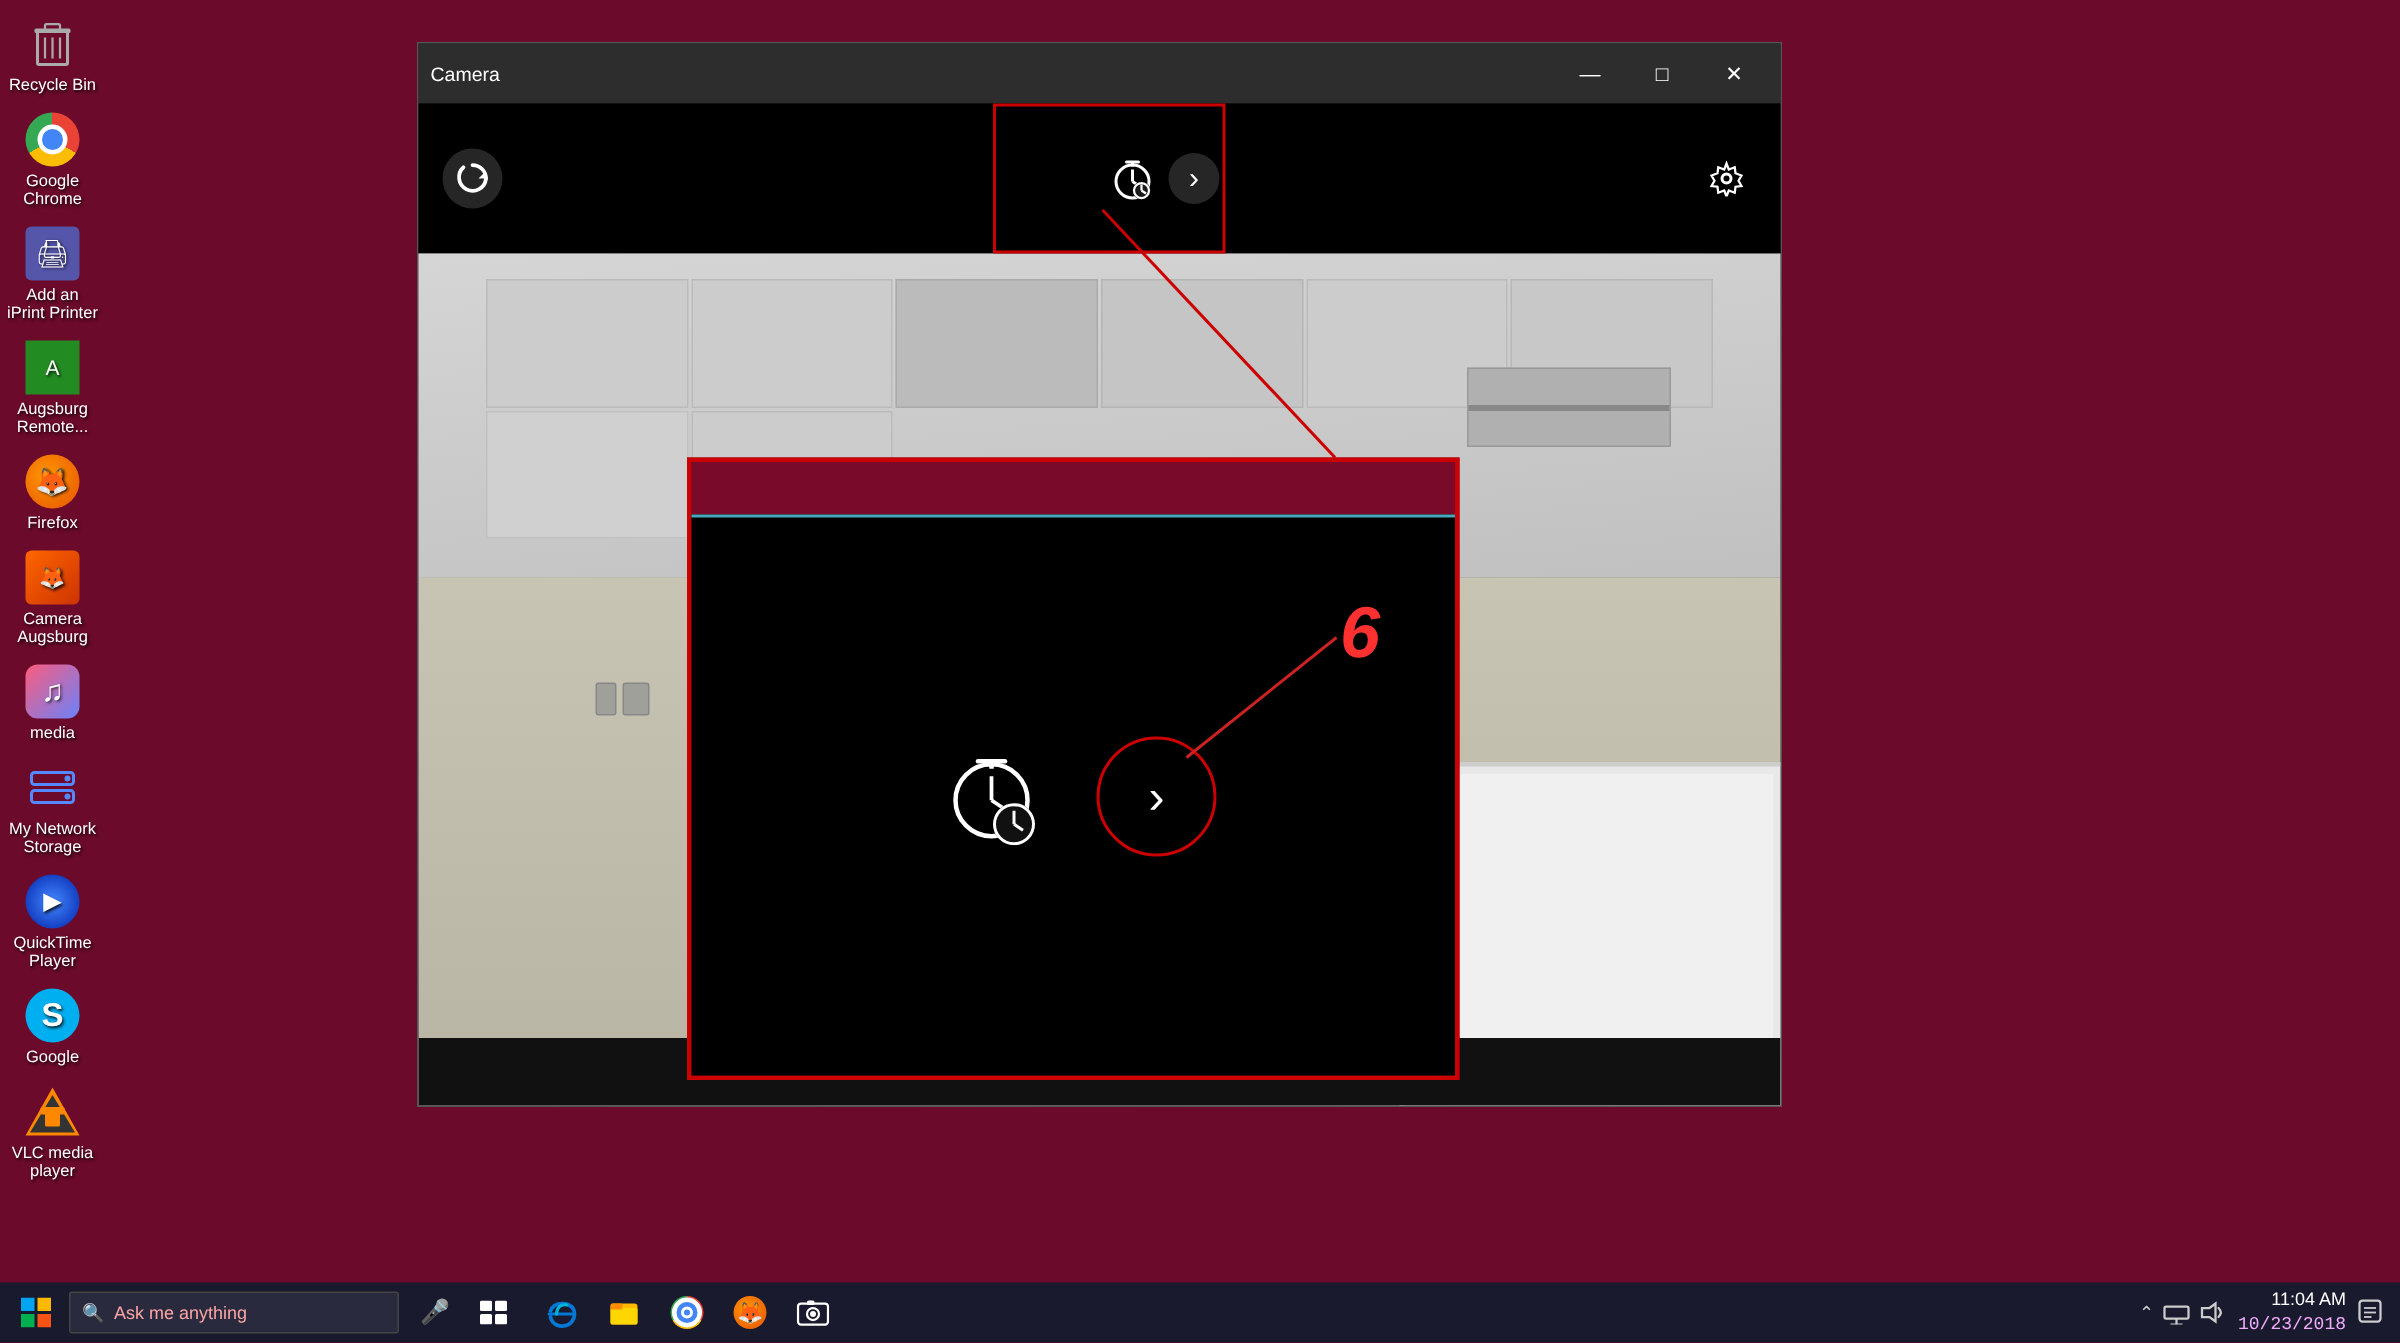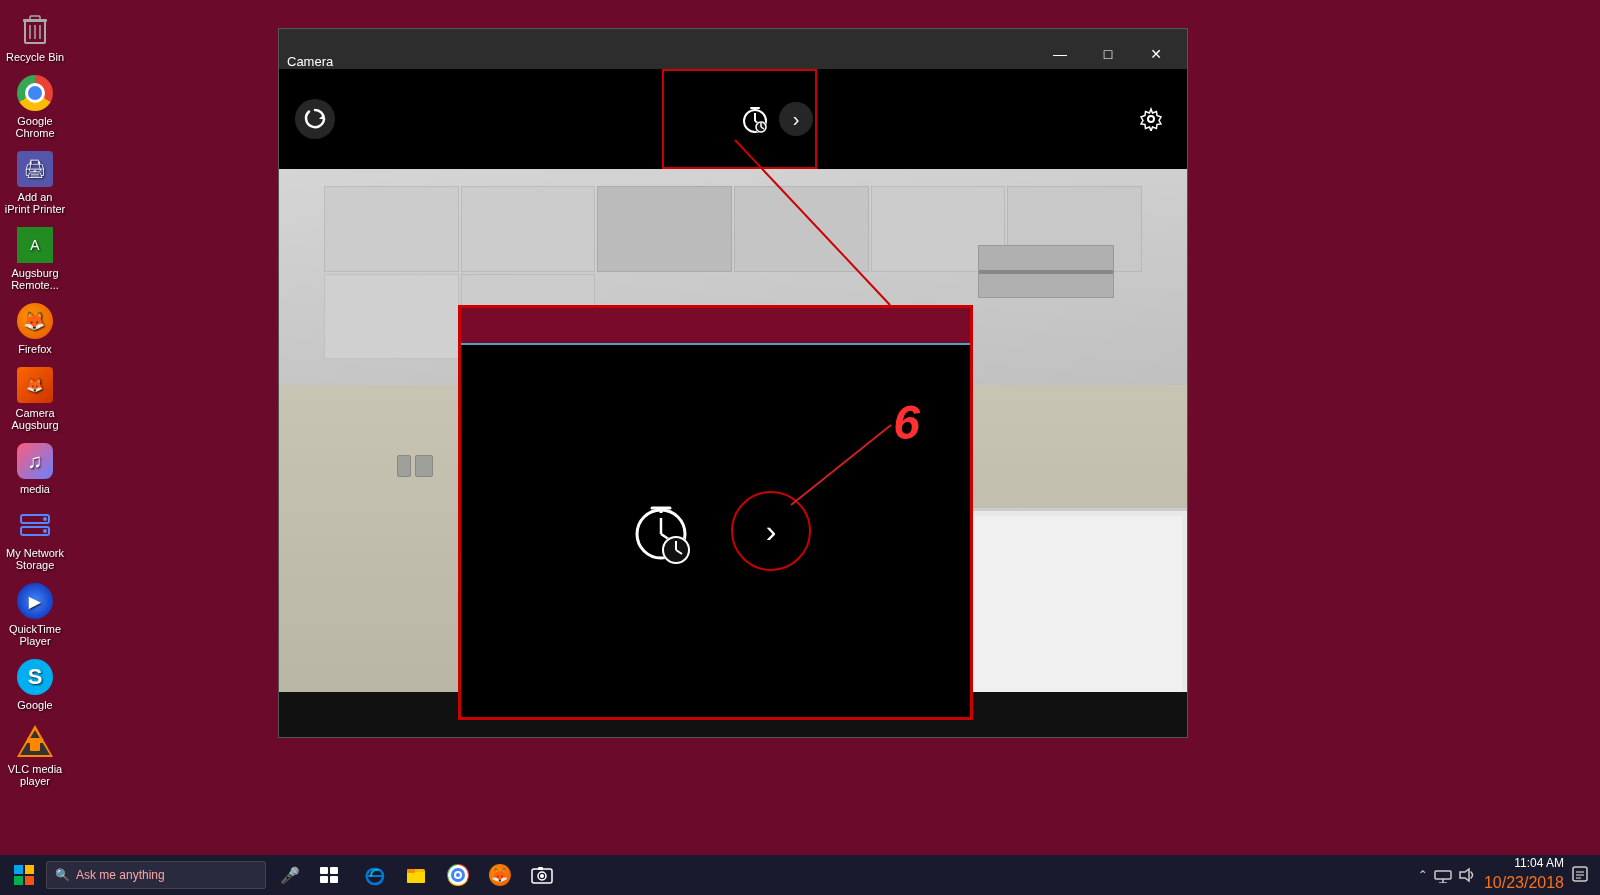--- a/index.html
+++ b/index.html
@@ -70,21 +70,21 @@
       height: 710px;
       background: #1a1a1a;
       border: 1px solid #555;
       display: flex;
       flex-direction: column;
     }
     .window-titlebar {
       height: 40px;
       background: #2d2d2d;
       display: flex;
-      align-items: flex-end;
+      align-items: center;
       padding: 0 8px;
       flex-shrink: 0;
     }
     .window-title {
       color: white;
       font-size: 13px;
       flex: 1;
     }
     .window-controls {
       display: flex;
@@ -649,21 +649,21 @@
         </svg>
 
         <svg width="18" height="16" viewBox="0 0 18 16">
           <polygon points="2,5 7,5 11,2 11,14 7,11 2,11" fill="none" stroke="#ccc" stroke-width="1.5"></polygon>
           <path d="M13 5 Q16 8 13 11" fill="none" stroke="#ccc" stroke-width="1.5" stroke-linecap="round"></path>
         </svg>
       </div>
 
       <div class="taskbar-time">
         <div style="font-size:12px;color:white;">11:04 AM</div>
-        <div style="font-size:16px;color:#f97316;">10/23/2018</div>
+        <div style="font-size:12px;color:#f0abfc;font-family:Liberation Mono, monospace;">10/23/2018</div>
       </div>
 
       <div style="cursor:pointer;">
         <svg width="16" height="16" viewBox="0 0 16 16">
           <rect x="1" y="1" width="14" height="14" rx="2" fill="none" stroke="#ccc" stroke-width="1.5"></rect>
           <line x1="4" y1="6" x2="12" y2="6" stroke="#ccc" stroke-width="1.2"></line>
           <line x1="4" y1="9" x2="12" y2="9" stroke="#ccc" stroke-width="1.2"></line>
           <line x1="4" y1="12" x2="9" y2="12" stroke="#ccc" stroke-width="1.2"></line>
         </svg>
       </div>

